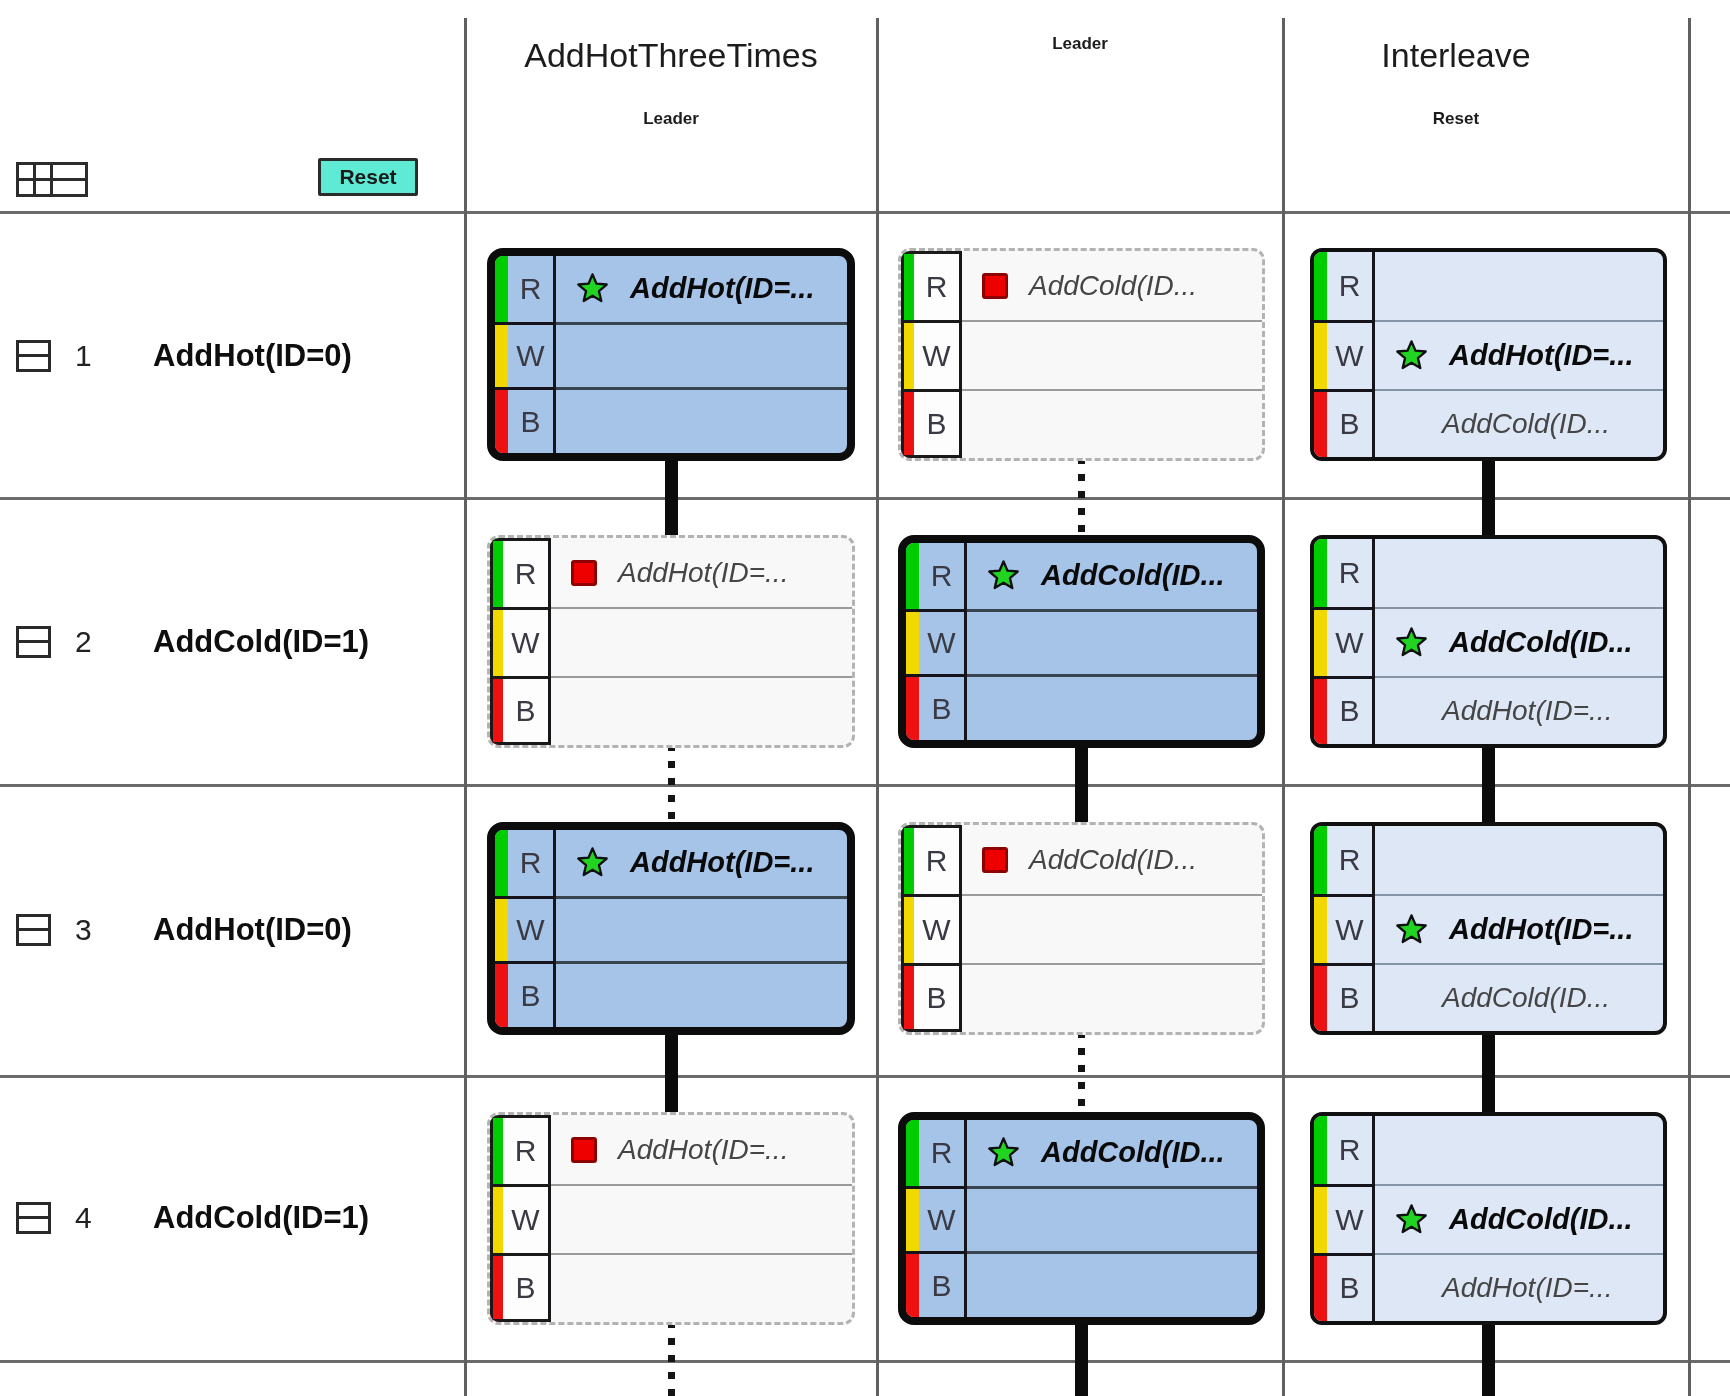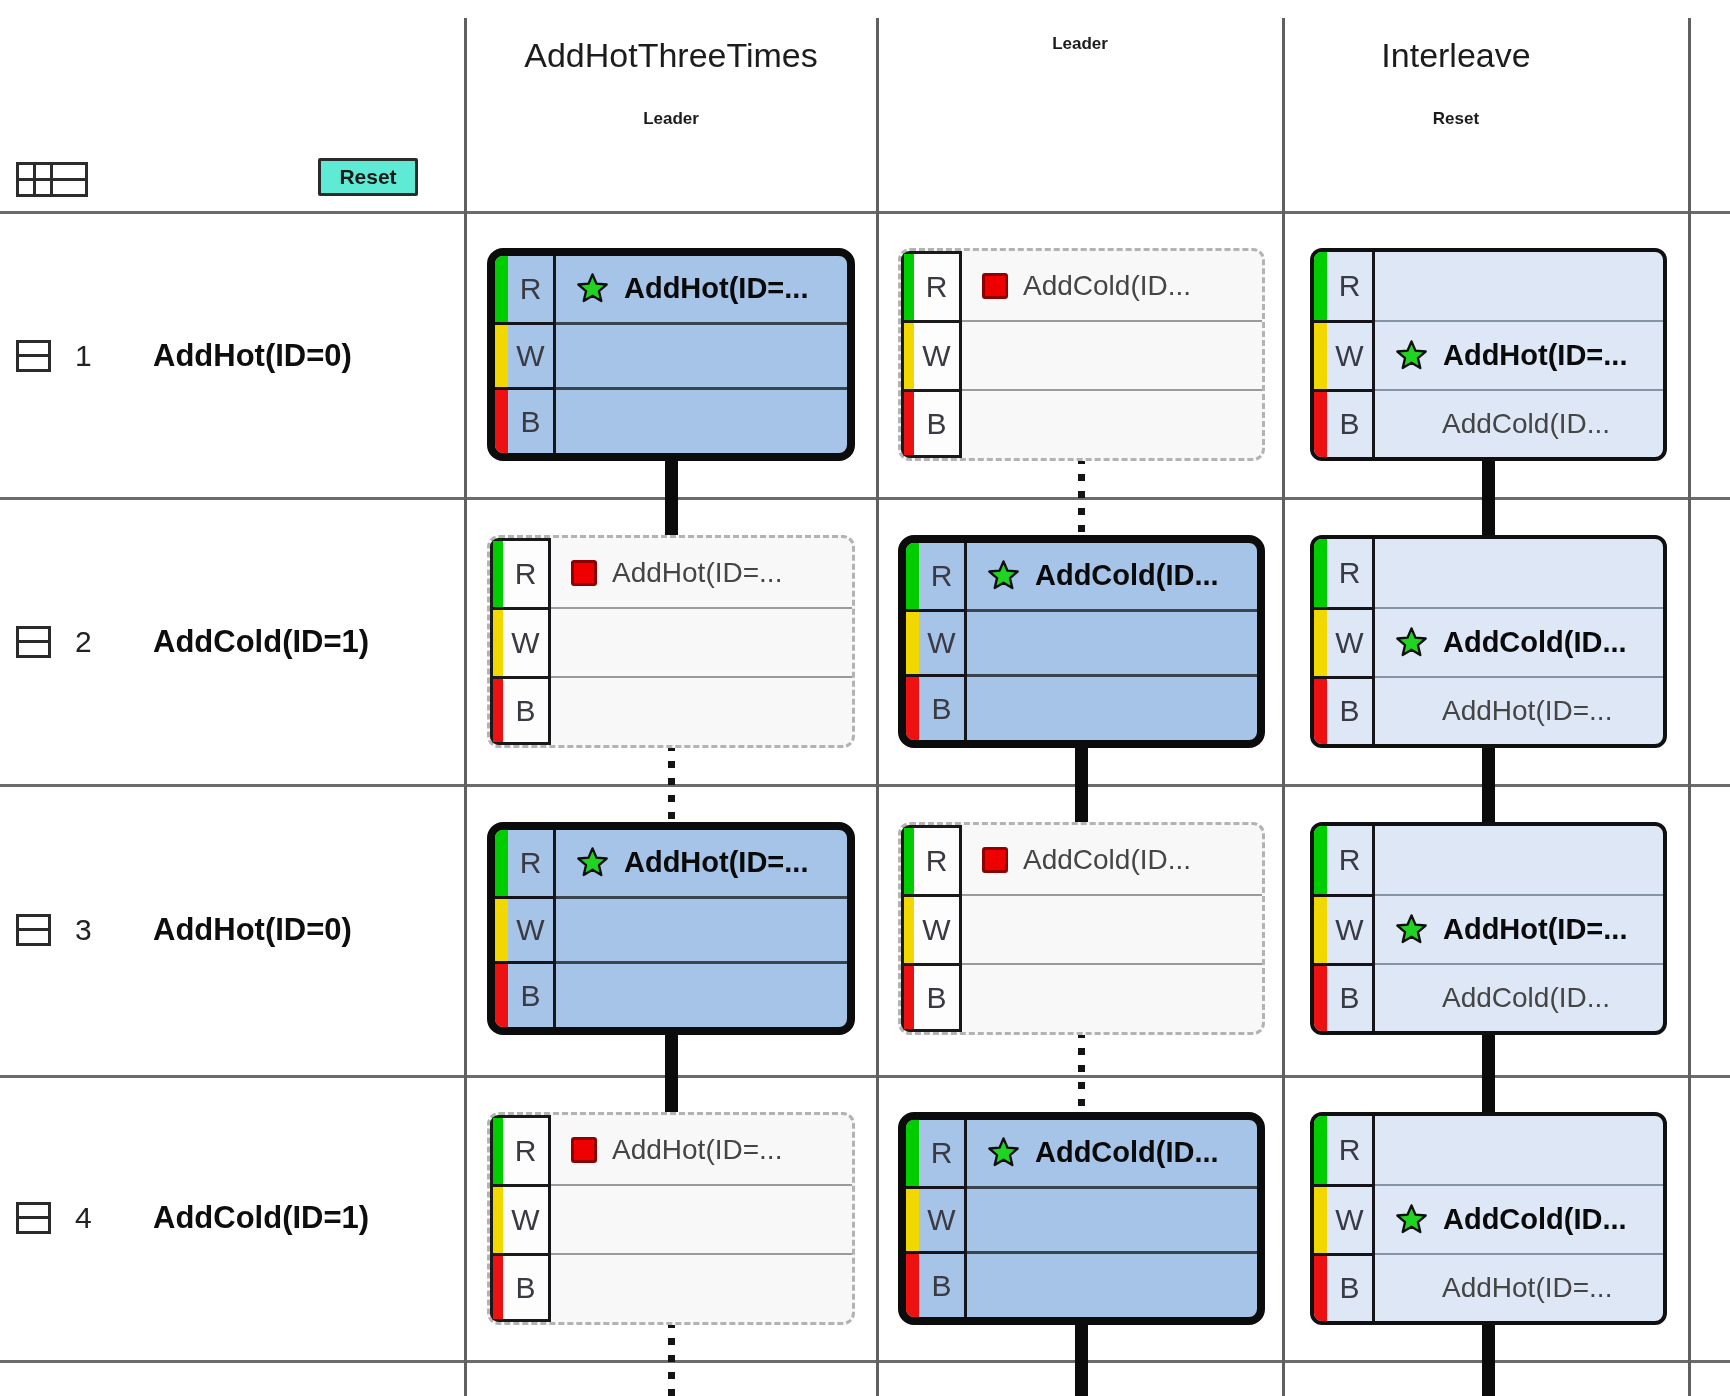--- a/index.html
+++ b/index.html
@@ -50,21 +50,21 @@
   .card--ghost{background:var(--ghost-bg);border:3px dashed #b3b3b3;border-radius:12px;}
 
   .cell{min-width:0;min-height:0;}
   .stripe--r{background:var(--stripe-green);}
   .stripe--w{background:var(--stripe-yellow);}
   .stripe--b{background:var(--stripe-red);}
   .lane-label{
     border-right:3px solid #15151a;display:flex;align-items:center;justify-content:center;
     font-size:30px;color:#3a3a44;
   }
-  .content{display:flex;align-items:center;padding-left:20px;gap:15px;font-size:28px;color:#454545;}
+  .content{display:flex;align-items:center;padding-left:20px;gap:21px;font-size:28px;color:#454545;font-style:italic;}
   .entry-text{white-space:nowrap;}
   .entry-text.bold{font-weight:bold;color:#0a0a0a;font-size:29px;}
   .entry-text.no-icon{margin-left:47px;}
   .red-square{width:20px;height:20px;background:var(--marker-red);border:3px solid #8f0000;border-radius:3px;flex:0 0 auto;}
   .star-icon{flex:0 0 auto;display:block;}
 
   
   .card--highlight .content.lr1,.card--highlight .content.lr2{border-top:3px solid #39444f;}
   .card--highlight .lane-label.lr1,.card--highlight .lane-label.lr2,
   .card--highlight .stripe.lr1,.card--highlight .stripe.lr2{border-top:3px solid #14141a;}

